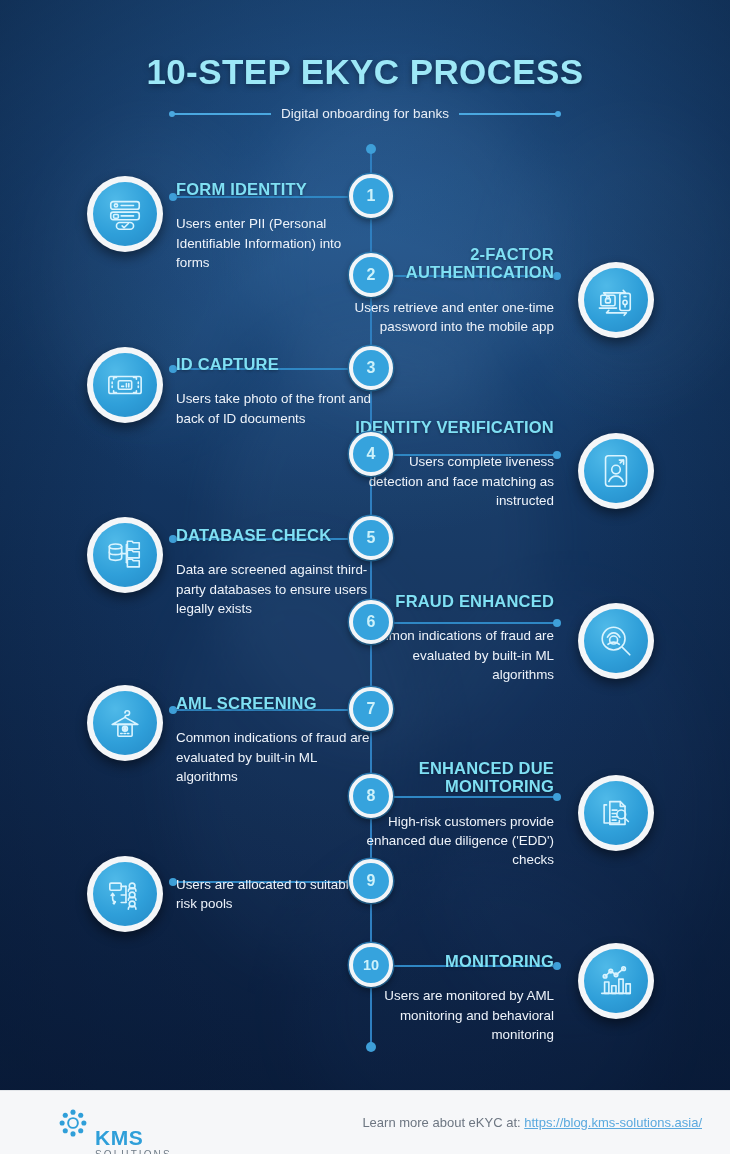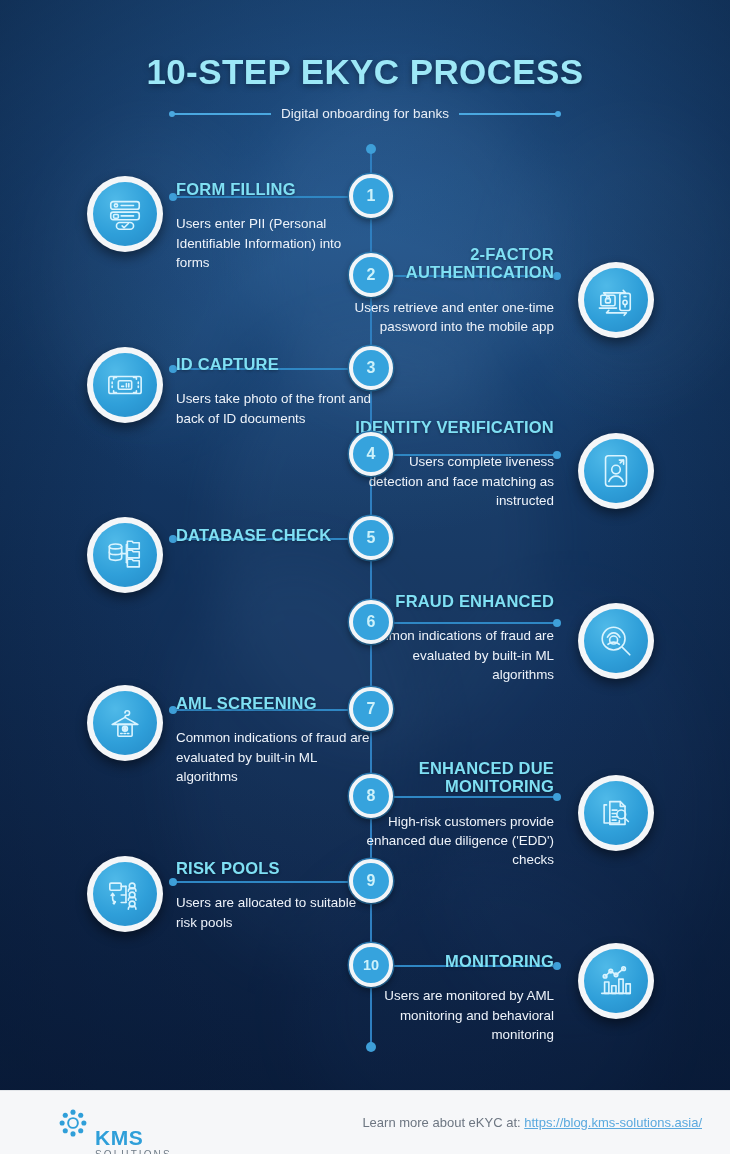--- a/index.html
+++ b/index.html
@@ -257,21 +257,21 @@
       <rect x="5" y="18" width="30" height="8" rx="2.5"></rect>
               <rect x="8" y="20.5" width="5" height="4" rx="1"></rect>
               <path d="M16 22h13"></path>
       <rect x="11" y="29" width="18" height="7" rx="3.5"></rect>
               <path d="M17 32.5l2 2 4.5-4.5"></path>
     </g>
           </svg>
         </div>
       </div>
       <div class="step-text left" style="top: 180px; left: 176px;">
-        <div class="step-title">FORM FILLING</div>
+        <div class="step-title">FORM IDENTITY</div>
         <div class="step-desc">Users enter PII (Personal Identifiable Information) into forms</div>
       </div>
       <div class="step-node" style="top: 253px;">
         <span>2</span>
       </div>
       <div class="connector to-right" style="top: 275px; left: 393px; width: 165px;"></div>
       <div class="medallion" style="top: 262px; left: 578px;">
         <div class="inner">
           <svg viewBox="0 0 40 40">
             <g fill="none" stroke="#d9f4ff" stroke-width="1.7" stroke-linecap="round" stroke-linejoin="round">
@@ -350,20 +350,21 @@
       <path d="M22.5 5.5h5l1.2 1.6h6.3v6.4h-12.5z"></path>
       <path d="M22.5 15h5l1.2 1.6h6.3V23h-12.5z"></path>
       <path d="M22.5 24.5h5l1.2 1.6h6.3v6.4h-12.5z"></path>
       <path d="M21.5 28h1"></path>
     </g>
           </svg>
         </div>
       </div>
       <div class="step-text left" style="top: 526px; left: 176px;">
         <div class="step-title">DATABASE CHECK</div>
+        <div class="step-desc">Data are screened against third-party databases to ensure users legally exists</div>
       </div>
       <div class="step-node" style="top: 600px;">
         <span>6</span>
       </div>
       <div class="connector to-right" style="top: 622px; left: 393px; width: 165px;"></div>
       <div class="medallion" style="top: 603px; left: 578px;">
         <div class="inner">
           <svg viewBox="0 0 40 40">
             <g fill="none" stroke="#d9f4ff" stroke-width="1.7" stroke-linecap="round" stroke-linejoin="round">
       <circle cx="17.5" cy="17.5" r="12"></circle>
@@ -440,21 +441,20 @@
               <path d="M23.5 26.5c0-2.2 1.8-3.4 4-3.4s4 1.2 4 3.4"></path>
       <circle cx="27.5" cy="30.5" r="3"></circle>
               <path d="M23.5 36c0-2.2 1.8-3.4 4-3.4s4 1.2 4 3.4"></path>
       <path d="M7 19.5v5.5c0 1.7 1.2 3 2.8 3.3M7 19.5l-1.6 2M7 19.5l1.6 2"></path>
       <path d="M9.5 28.5l-1.8 1.2M9.5 28.5l-1 2"></path>
     </g>
           </svg>
         </div>
       </div>
       <div class="step-text left" style="top: 859px; left: 176px;">
-        <div class="step-title">RISK POOLS</div>
         <div class="step-desc">Users are allocated to suitable risk pools</div>
       </div>
       <div class="step-node wide" style="top: 943px;">
         <span>10</span>
       </div>
       <div class="connector to-right" style="top: 965px; left: 393px; width: 165px;"></div>
       <div class="medallion" style="top: 943px; left: 578px;">
         <div class="inner">
           <svg viewBox="0 0 40 40">
             <g fill="none" stroke="#d9f4ff" stroke-width="1.7" stroke-linecap="round" stroke-linejoin="round">

